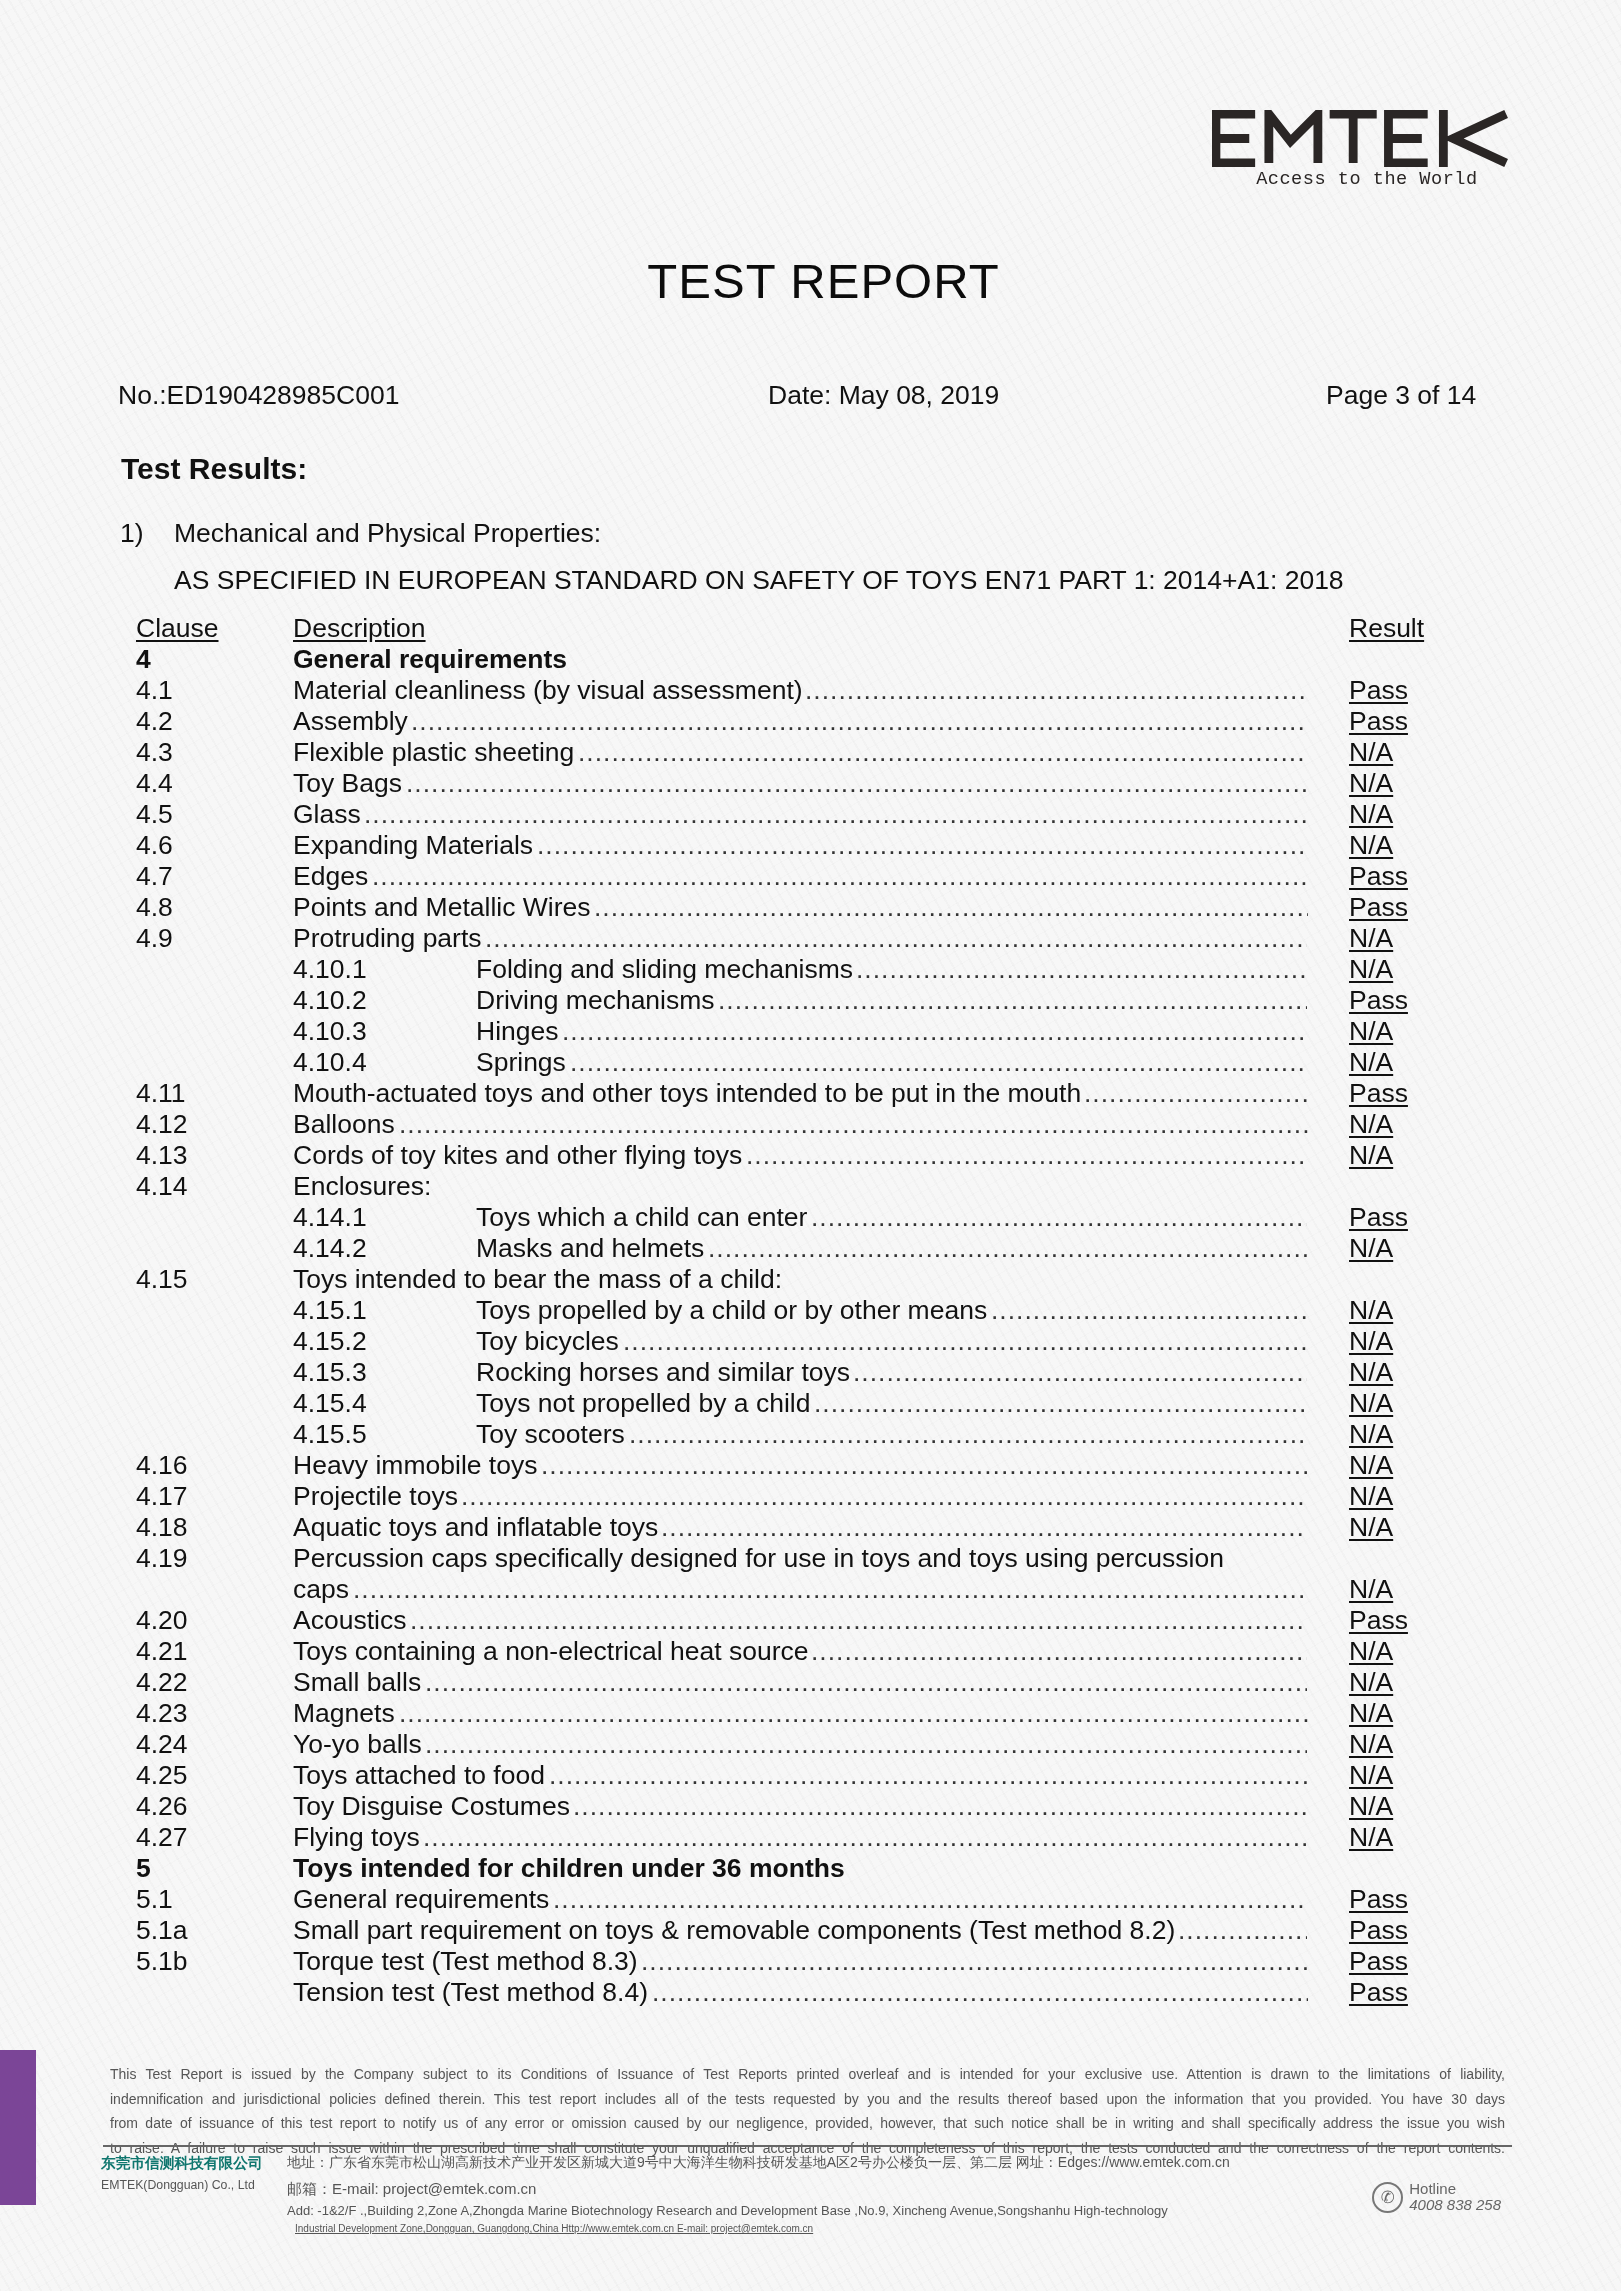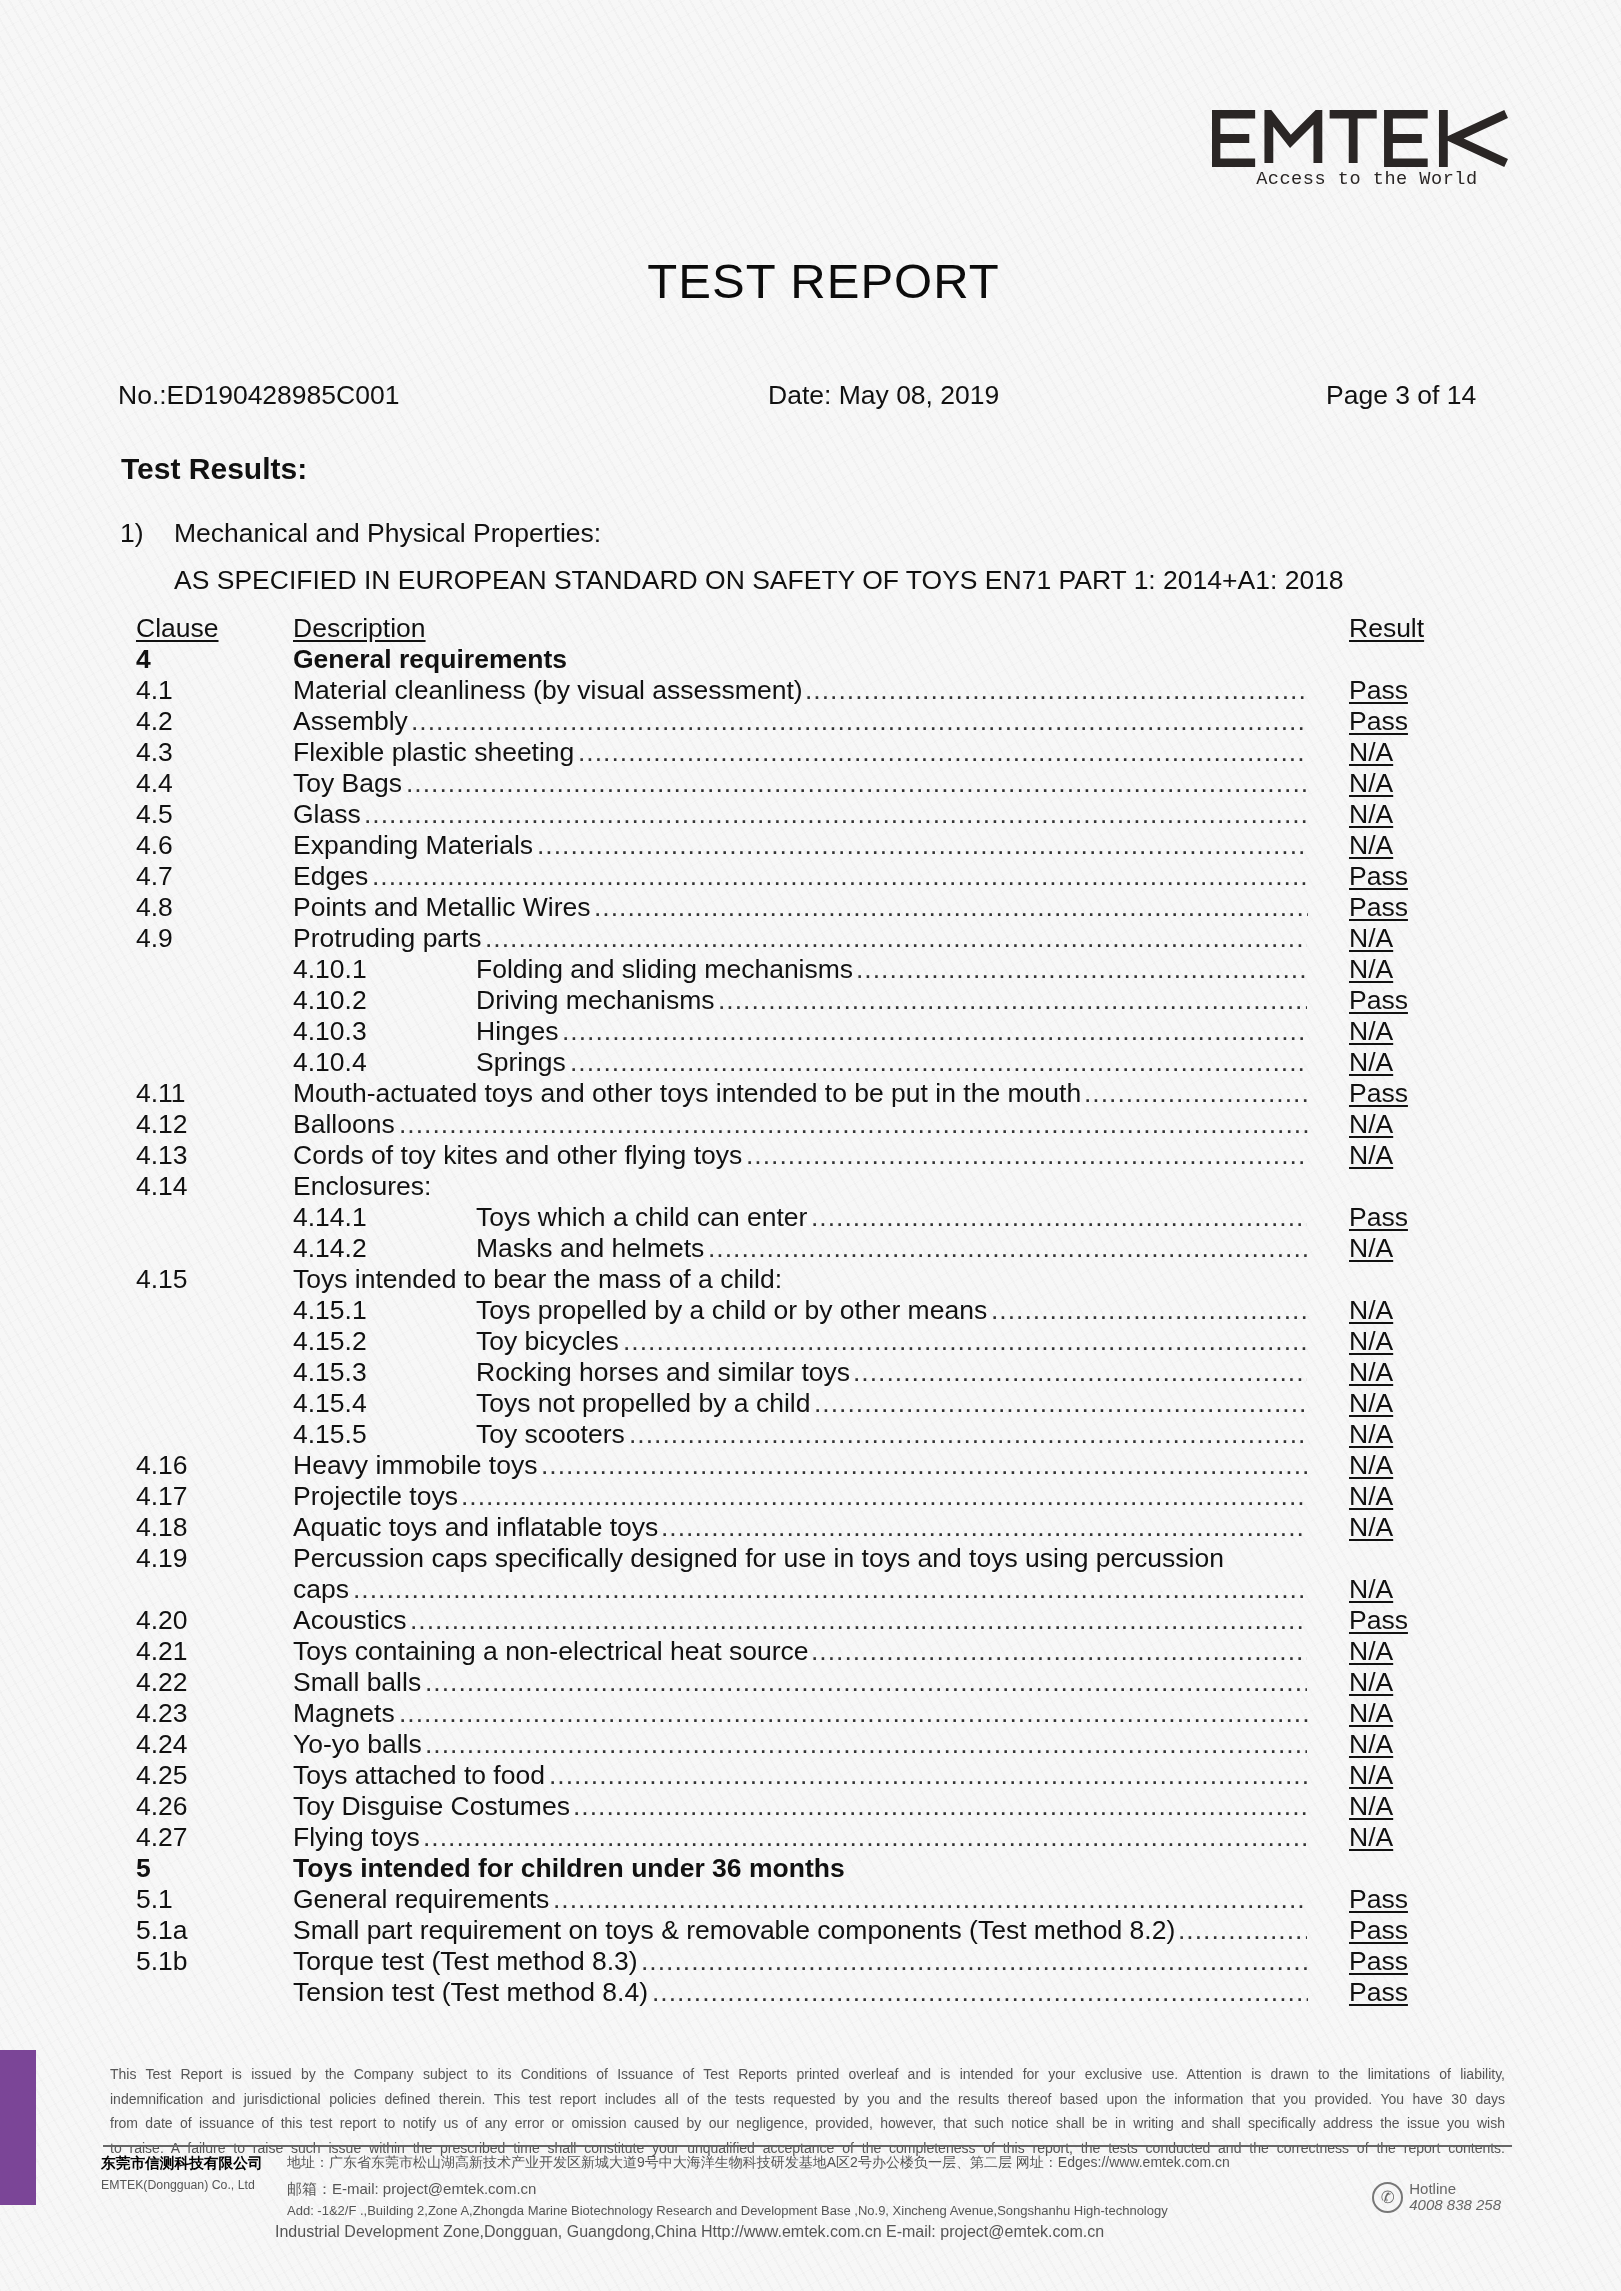--- a/index.html
+++ b/index.html
@@ -41,26 +41,26 @@
   .row .result { position:absolute; left:1213px; text-decoration:underline; text-underline-offset:2.9px; }
   .row.head .clause, .row.head .desc, .row.head .result { text-decoration:underline; text-underline-offset:2.9px; }
   .row.bold { font-weight:bold; }
 
   .purple-bar { left:0; top:2050px; width:36px; height:155px; background:#7b4597; }
 
   .disclaimer { left:103px; top:2059px; width:1409px; font-size:14px; line-height:17.6px; color:#555; text-align:justify; text-align-last:justify; }
   .disclaimer p { margin:7px; }
 
   .footer-rule { left:103px; top:2145px; width:1409px; height:2px; background:#666; }
-  .co-cn { left:101px; top:2154px; font-size:14.7px; font-weight:bold; color:#000000; }
+  .co-cn { left:101px; top:2154px; font-size:14.7px; font-weight:bold; color:#0f766e; }
   .co-en { left:101px; top:2178px; font-size:12.3px; color:#555; }
   .addr-cn { left:287px; top:2154px; font-size:14px; color:#555; }
   .email-cn { left:287px; top:2180px; font-size:15px; color:#555; }
   .addr-en1 { left:287px; top:2203px; font-size:13px; color:#555; }
-  .addr-en2 { left:275px; top:2223px; font-size:16px; color:#555; }
+  .addr-en2 { left:295px; top:2223px; font-size:10px; color:#555;text-decoration:underline; }
   .hotline { left:1372px; top:2181px; display:flex; align-items:center; gap:5.9px; color:#666; }
   .hotline-circle { width:27.4px; height:27.4px; border:2px solid #777; border-radius:50%; display:flex; align-items:center; justify-content:center; font-size:16.7px; color:#666; }
   .hotline-text .lbl { font-size:15px; line-height:15.7px; }
   .hotline-text .num { font-size:15px; font-style:italic; line-height:16.7px; }
 </style>
 </head>
 <body>
 
 <div class="abs logo">
   <div class="logo-mark">

